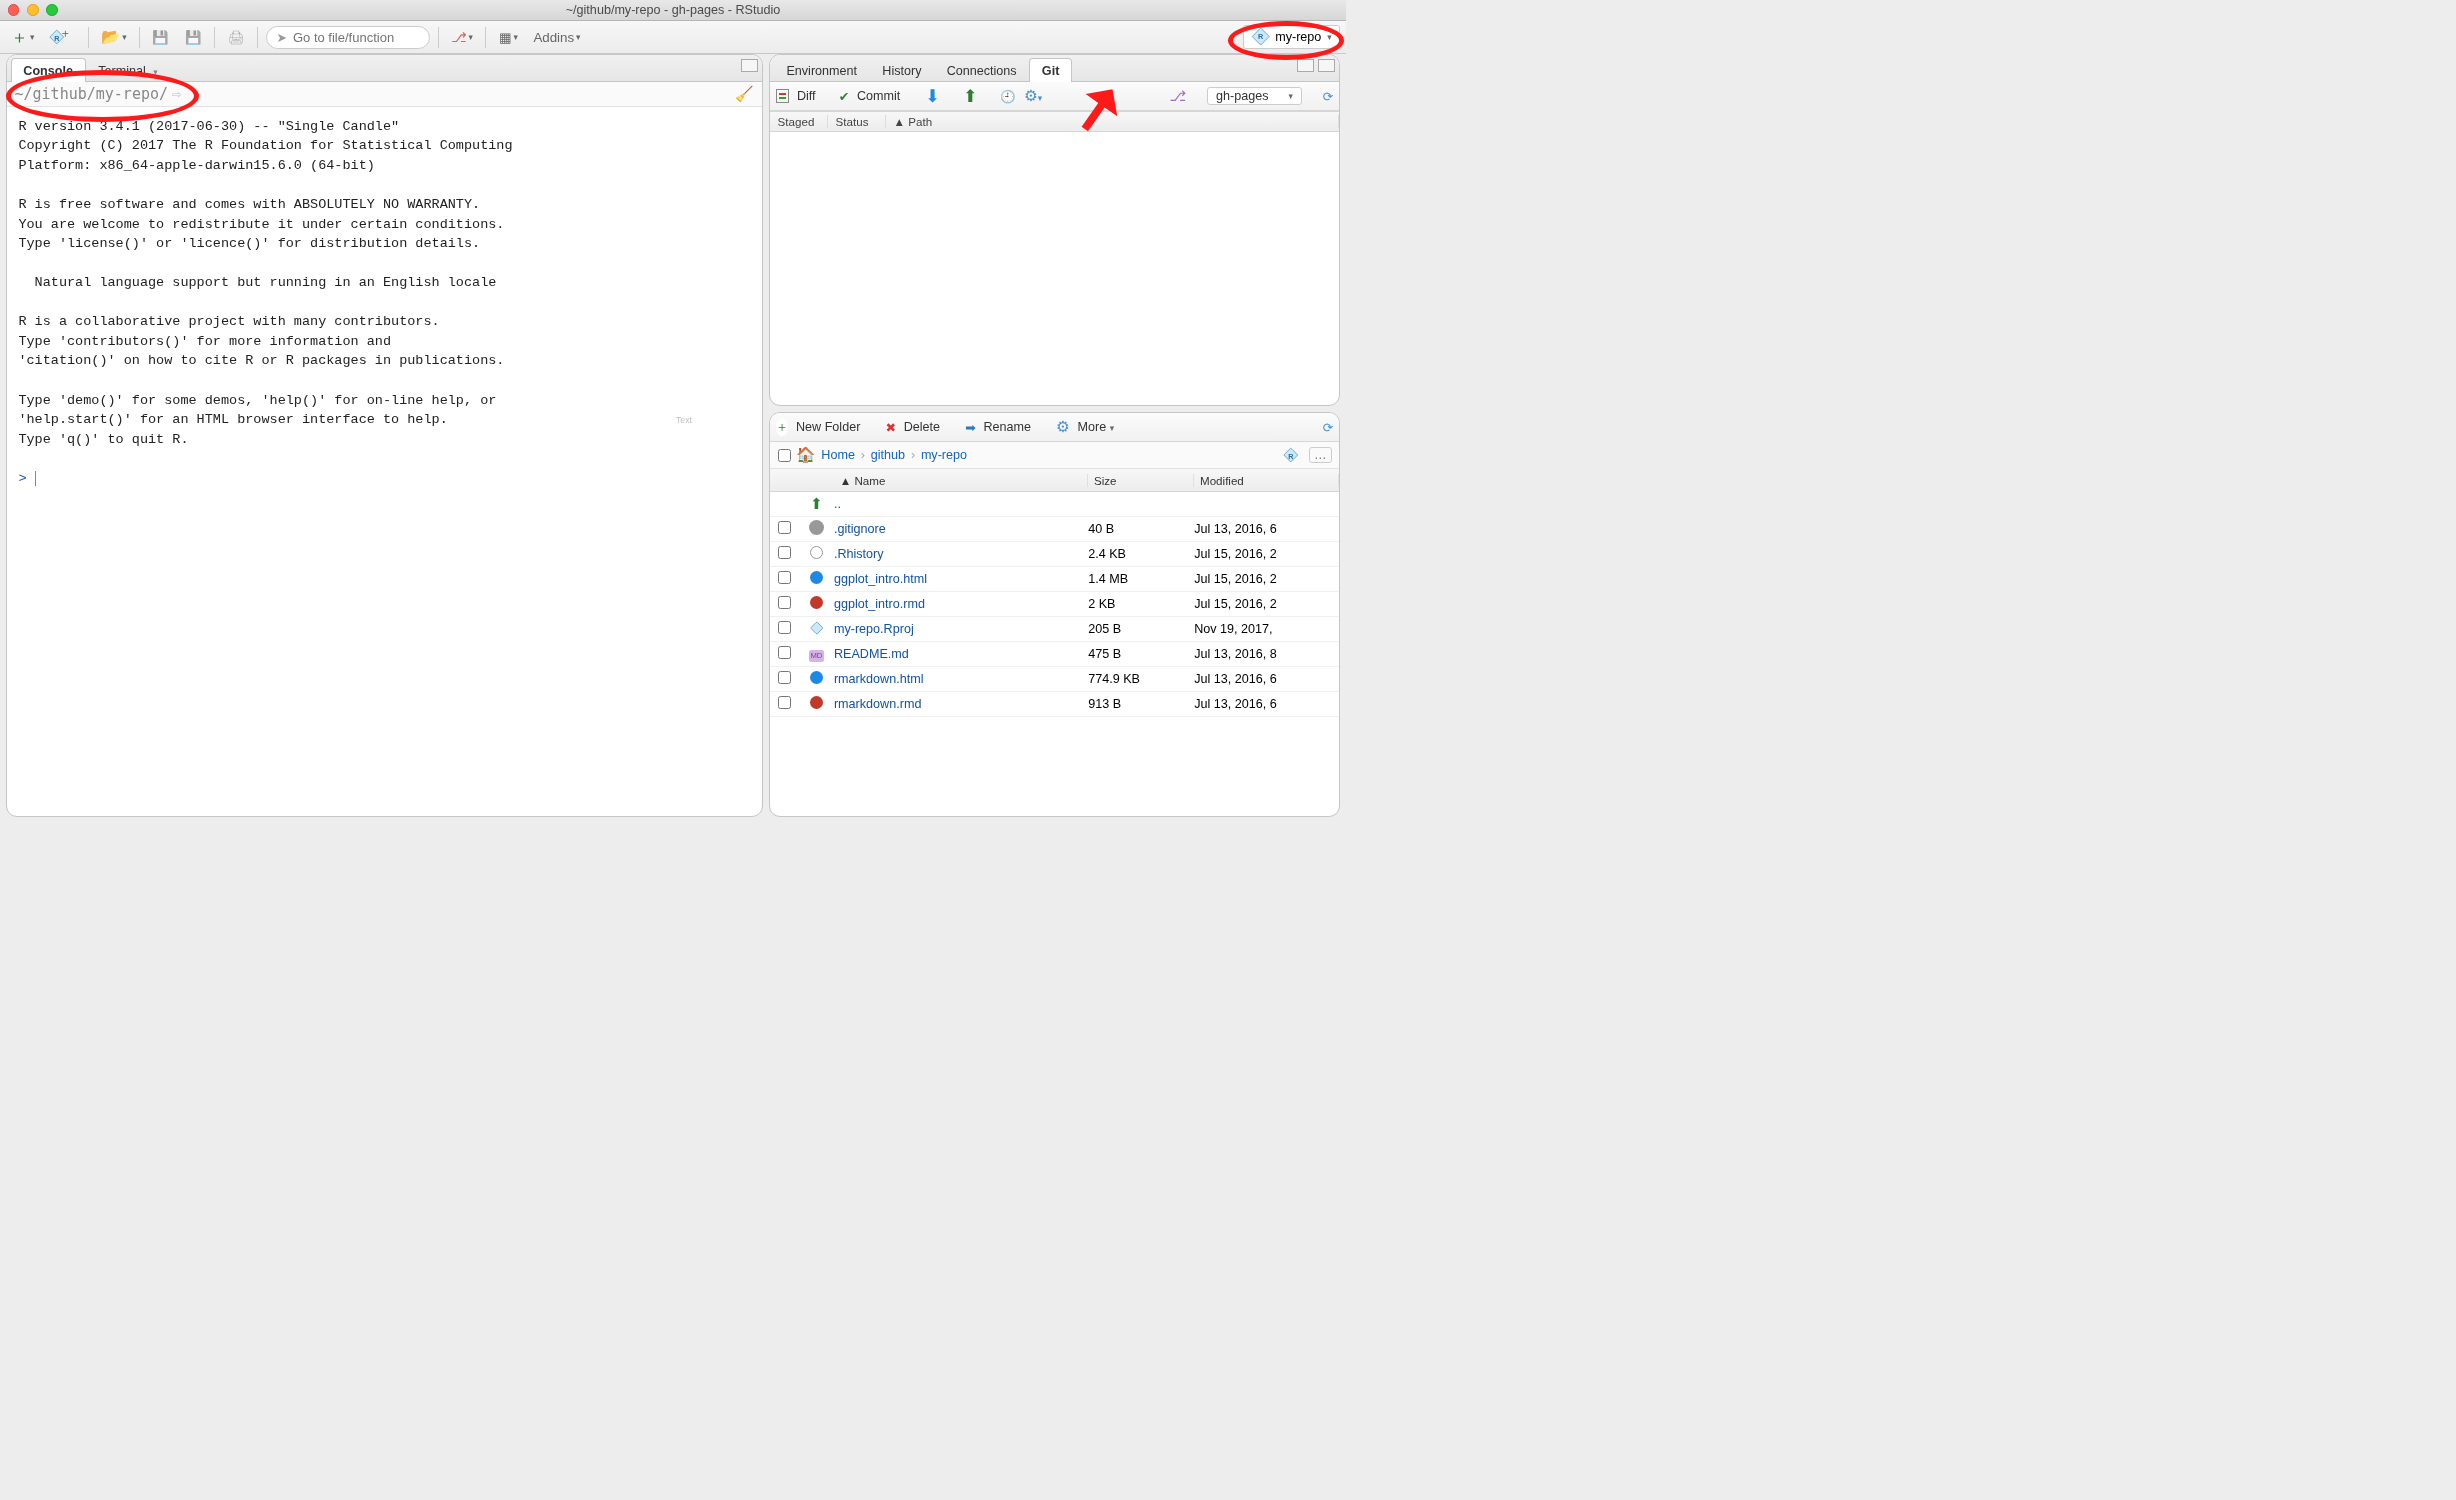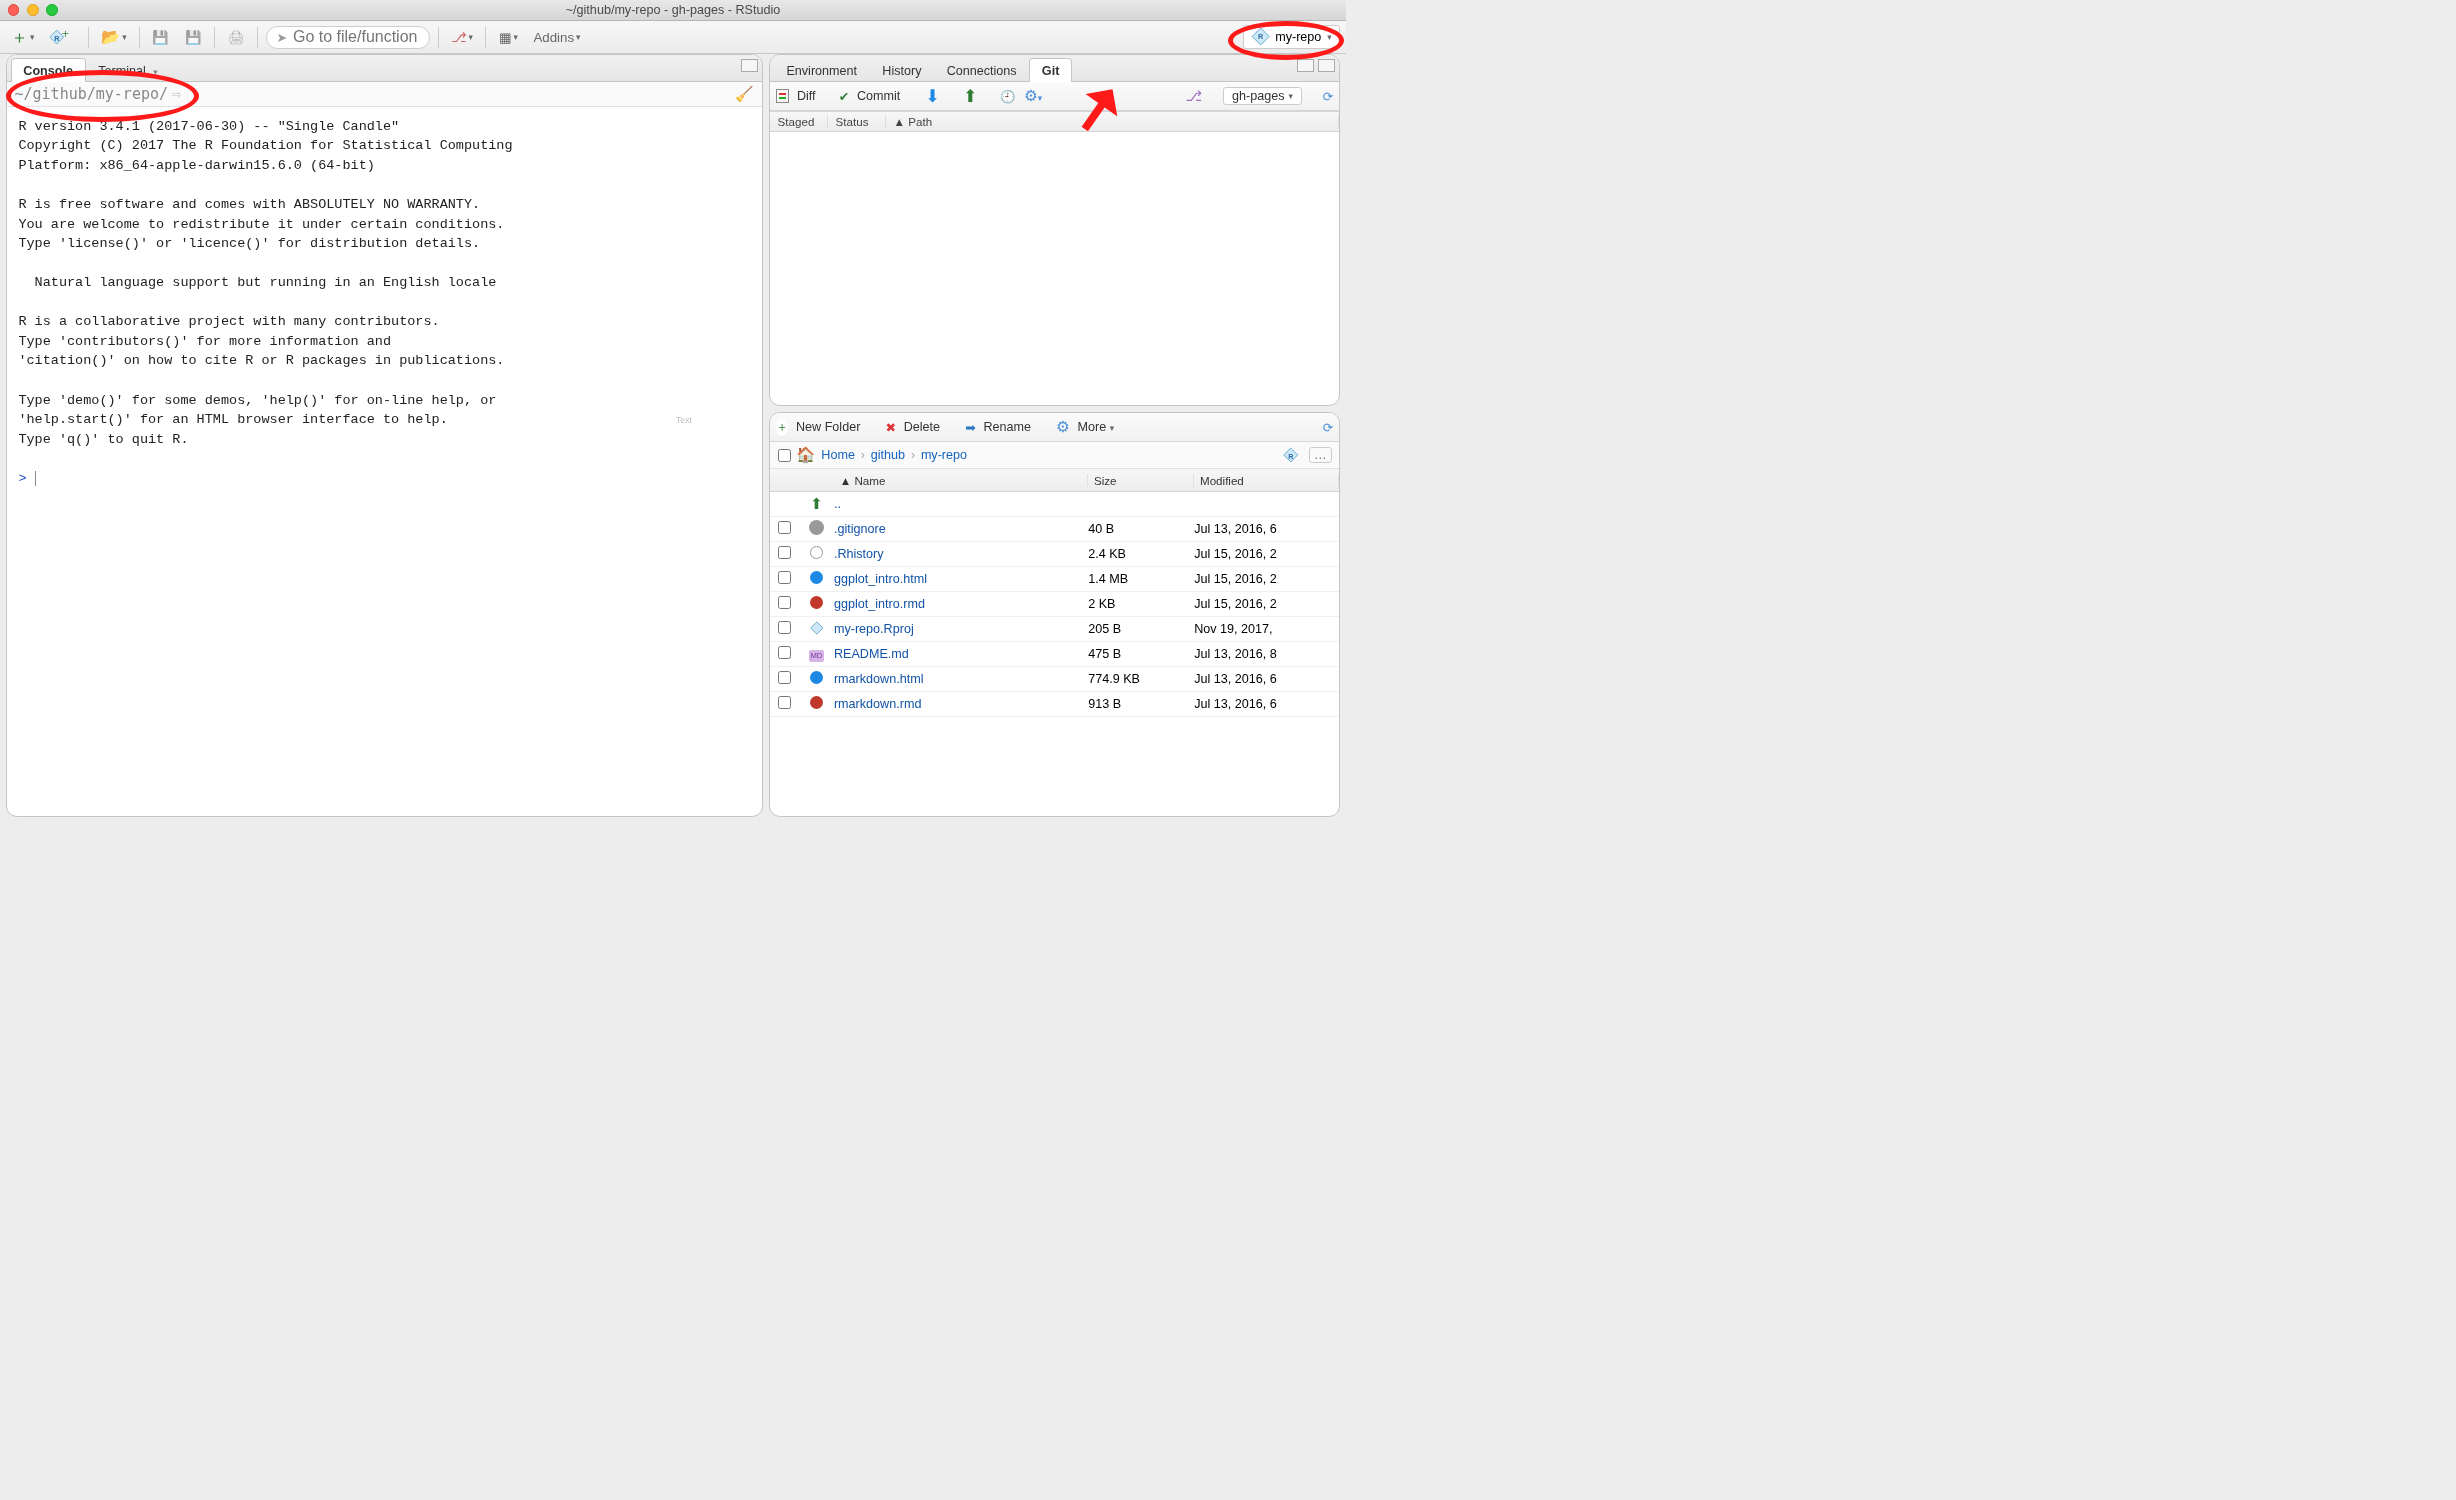--- a/index.html
+++ b/index.html
@@ -48,21 +48,21 @@
     color: #666;
   }
   .tb-btn .caret { margin-left: 1.9px; font-size: 8.7px; color: #666; }
   .goto-box {
     display: flex; align-items: center;
     border: 1px solid #ccc; border-radius: 11.6px;
     height: 23px; background: #fff; padding: 0 9.7px; gap: 5.8px;
     min-width: 164px;
   }
   .goto-box input {
-    border: none; outline: none; font-size: 16px; color: #999;
+    border: none; outline: none; font-size: 13px; color: #999;
     width: 126px; background: transparent;
   }
   .project-menu {
     margin-left: auto;
     display: flex; align-items: center; gap: 5.8px;
     border: 1px solid #ccc; border-radius: 2.9px;
     padding: 1.9px 7.7px; background: #fff; cursor: pointer;
     position: relative;
   }
   .project-menu .caret { font-size: 8.7px; color: #666; }
@@ -135,21 +135,21 @@
   .prompt { color: #2050c0; }
   
   .arrow-down { color: #1e88e5; font-size: 17.4px; }
   .arrow-up   { color: #2e7d32; font-size: 17.4px; }
   .gear       { color: #4a90d9; font-size: 15.4px; }
   .diff-icon  { display:inline-block; width:13.5px; height:13.5px; border:1px solid #888; position:relative; }
   .diff-icon::before{content:""; position:absolute; left:1.9px; right:1.9px; top:2.9px; height:1.9px; background:#d33;}
   .diff-icon::after{content:""; position:absolute; left:1.9px; right:1.9px; bottom:2.9px; height:1.9px; background:#2a2;}
   .branch-sel {
     border:1px solid #ccc; border-radius:2.9px; padding:1px 7.7px;
-    background:#fff; cursor:pointer; display:flex; align-items:center; gap:4px;
+    background:#fff; cursor:pointer; display:flex; align-items:center; gap:20px;
   }
   
   .table-header {
     display:flex; align-items:center; height:21px;
     background:linear-gradient(#f7f7f7,#ececec);
     border-top:1px solid #d6d6d6; border-bottom:1px solid #d6d6d6;
     font-size:11.6px; color:#444;
   }
   .th { padding:0 7.7px; border-right:1px solid #ddd; }
   

